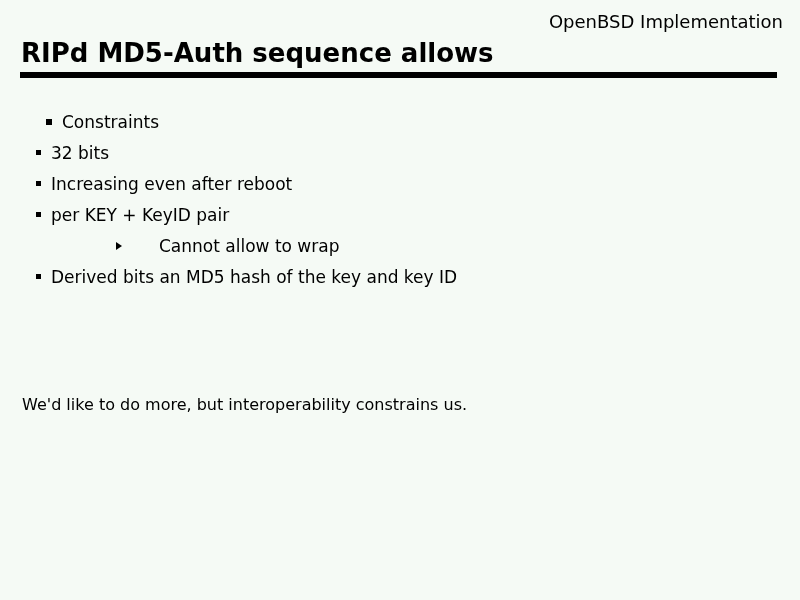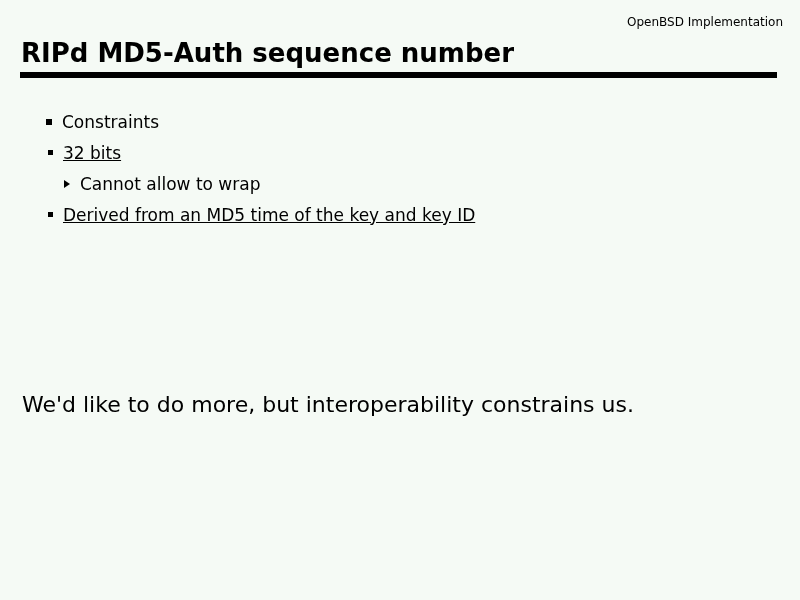--- a/index.html
+++ b/index.html
@@ -12,21 +12,21 @@
     height: 600px;
     background: #f5faf5;
     color: #000;
     font-family: "DejaVu Sans", "Liberation Sans", sans-serif;
     overflow: hidden;
   }
   .header-right {
     position: absolute;
     top: 10px;
     right: 17px;
-    font-size: 12px;
+    font-size: 18px;
     line-height: 24px;
     white-space: nowrap;
   }
   .slide-title {
     position: absolute;
     top: 38px;
     left: 21px;
     font-size: 26px;
     font-weight: bold;
     line-height: 30px;
@@ -54,64 +54,72 @@
     white-space: nowrap;
   }
   .bullet-item .marker {
     flex: 0 0 auto;
     display: inline-block;
   }
   .bullet-item .bullet-text {
     margin-left: 10px;
   }
   .level-1 { padding-left: 46px; }
-  .level-2 { padding-left: 48px; text-decoration: underline; }
-  .level-3 { padding-left: 64px; }
+  .level-2 { padding-left: 36px; }
+  .level-3 { padding-left: 116px; gap: 27px; }
   .level-1 .marker {
     width: 6px; height: 6px; background: #000;
   }
   .level-2 .marker {
     width: 5px; height: 5px; background: #000;
   }
   .level-3 .marker {
     width: 0; height: 0;
     border-left: 6px solid #000;
     border-top: 4px solid transparent;
     border-bottom: 4px solid transparent;
   }
   .footer-note {
     position: absolute;
     top: 394px;
     left: 22px;
-    font-size: 22px;
+    font-size: 16px;
     line-height: 22px;
     white-space: nowrap;
   }
 </style>
 </head>
 <body style="background: rgb(245, 250, 245);">
 
 <div class="header-right">OpenBSD Implementation</div>
 
-<div class="slide-title">RIPd MD5-Auth sequence number</div>
+<div class="slide-title">RIPd MD5-Auth sequence allows</div>
 
 <div class="title-rule"></div>
 
 <div class="bullet-list">
     <div class="bullet-item level-1">
       <span class="marker"></span>
       <span class="bullet-text">Constraints</span>
     </div>
     <div class="bullet-item level-2">
       <span class="marker"></span>
       <span class="bullet-text">32 bits</span>
     </div>
+    <div class="bullet-item level-2">
+      <span class="marker"></span>
+      <span class="bullet-text">Increasing even after reboot</span>
+    </div>
+    <div class="bullet-item level-2">
+      <span class="marker"></span>
+      <span class="bullet-text">per KEY + KeyID pair</span>
+    </div>
     <div class="bullet-item level-3">
       <span class="marker"></span>
       <span class="bullet-text">Cannot allow to wrap</span>
     </div>
     <div class="bullet-item level-2">
       <span class="marker"></span>
-      <span class="bullet-text">Derived from an MD5 time of the key and key ID</span>
+      <span class="bullet-text">Derived bits an MD5 hash of the key and key ID</span>
     </div>
   </div>
 
 <div class="footer-note">We'd like to do more, but interoperability constrains us.</div>
 
 </body></html>

